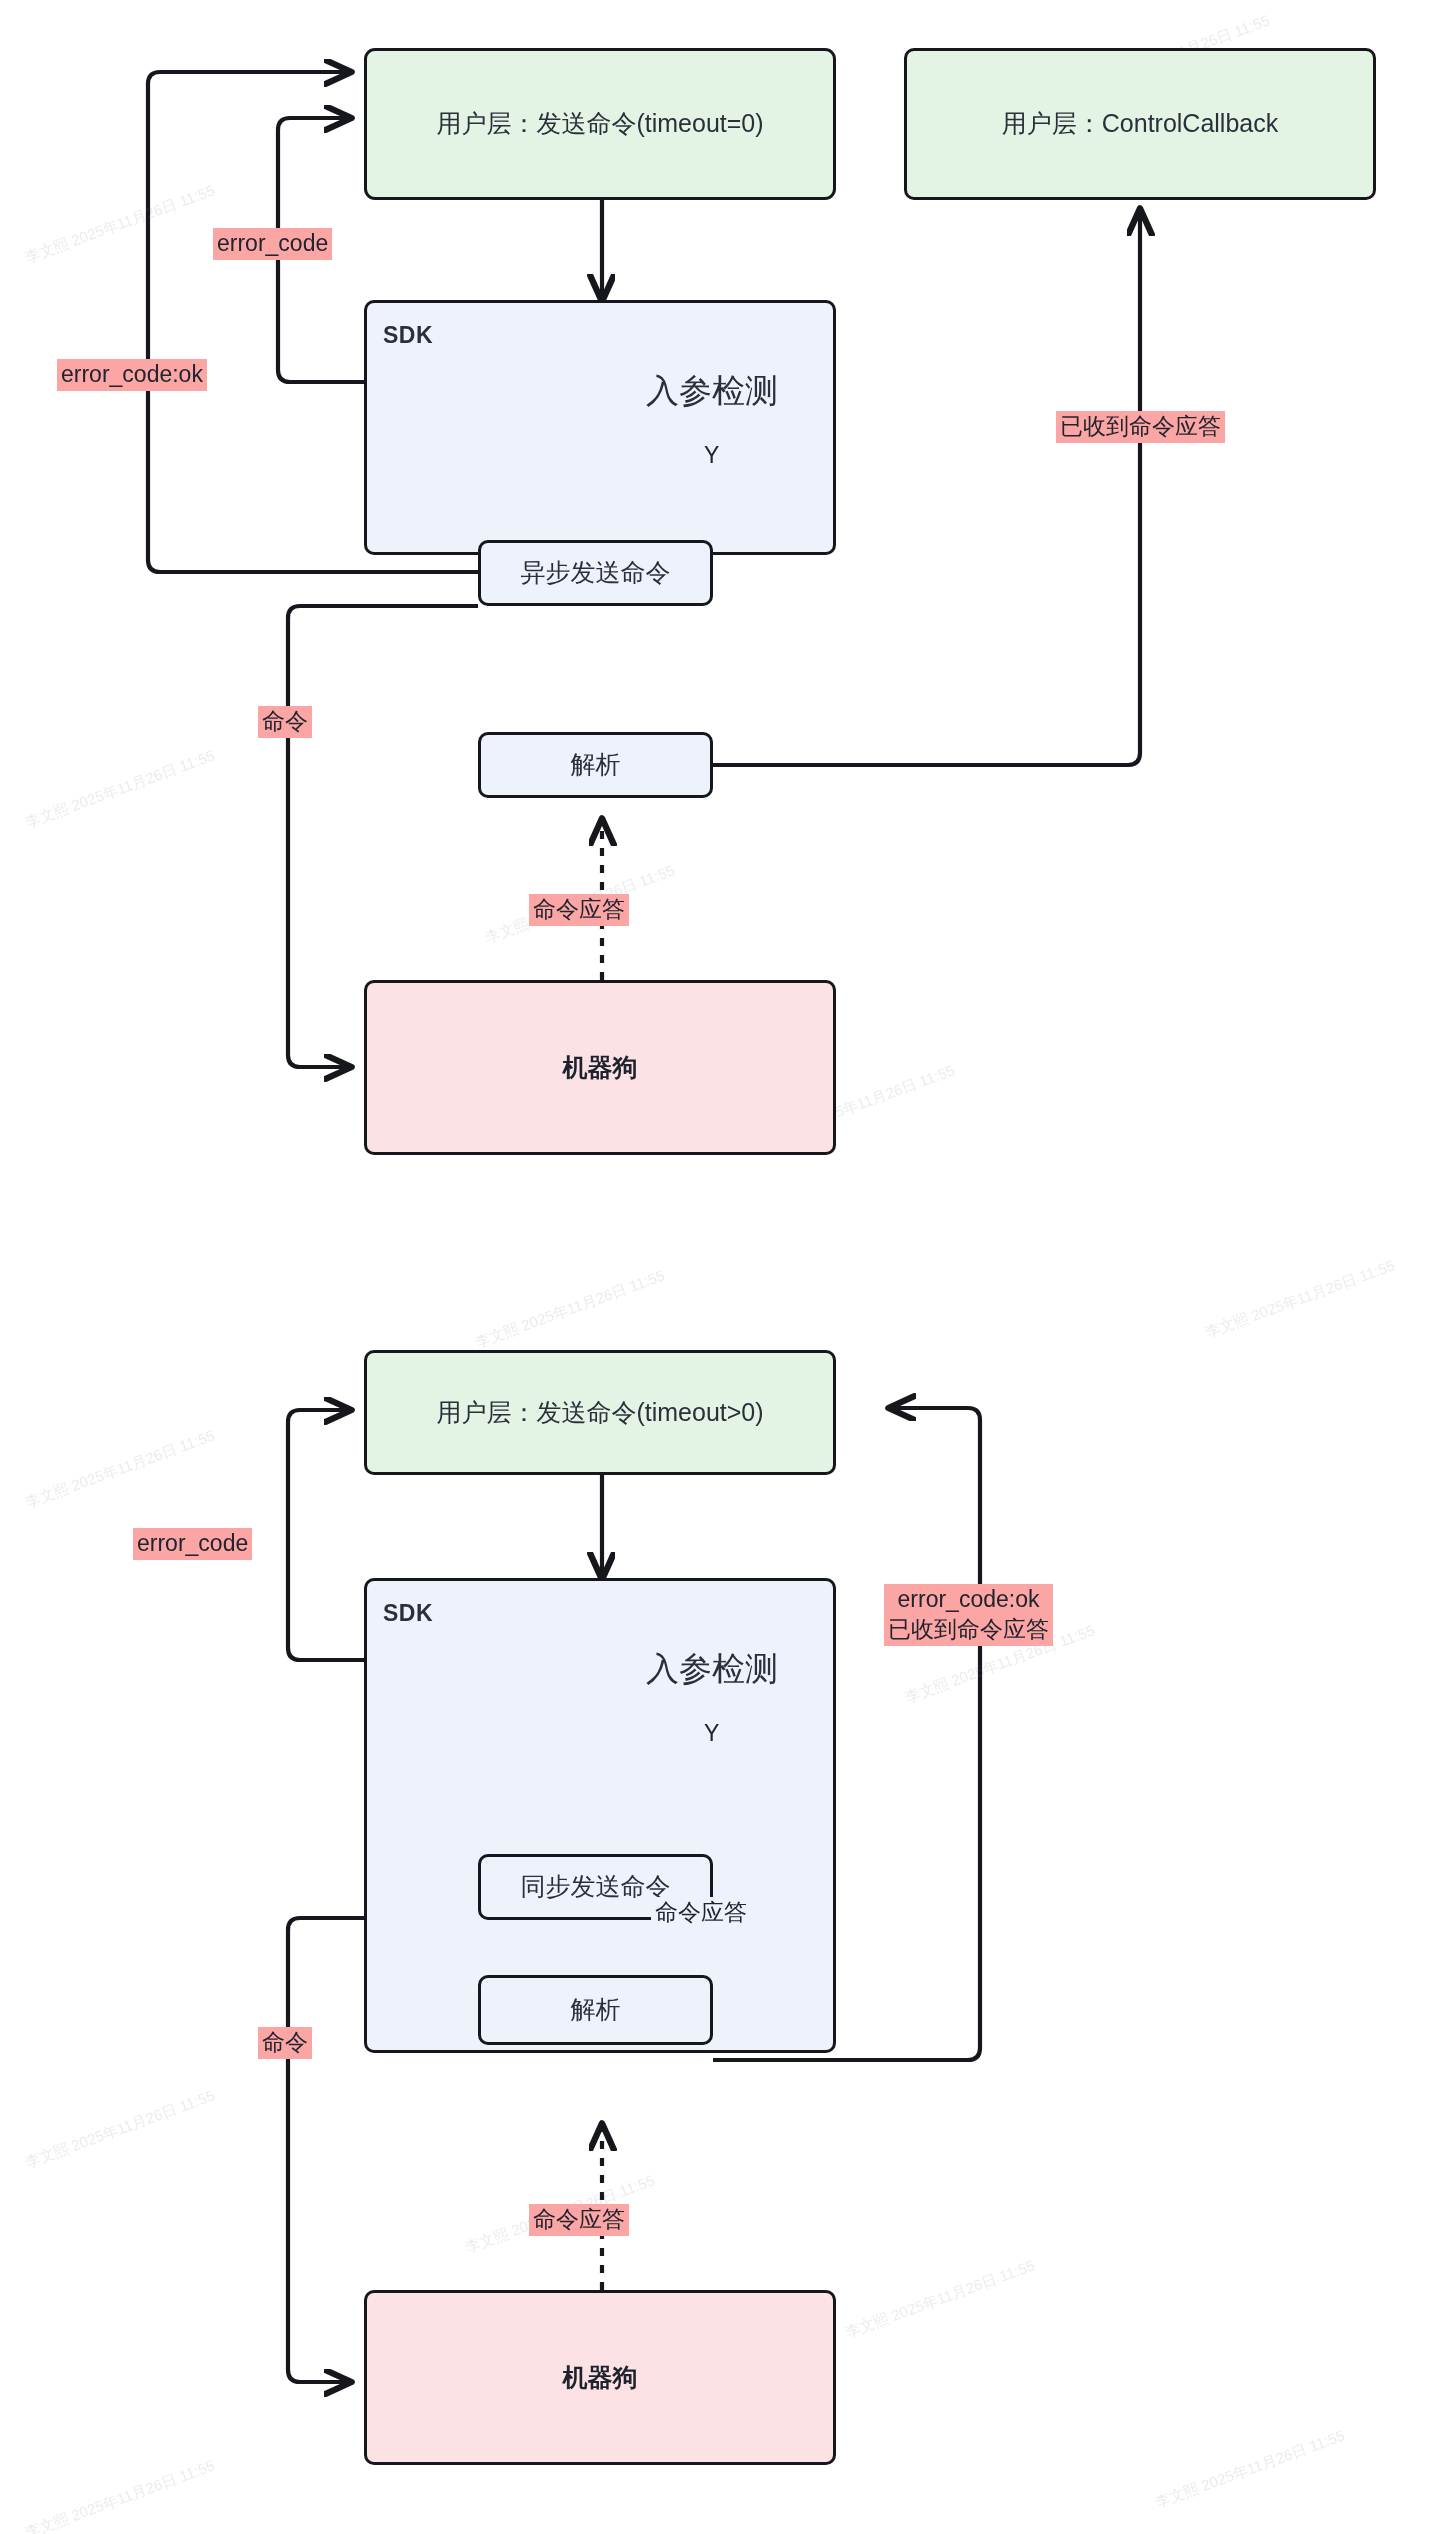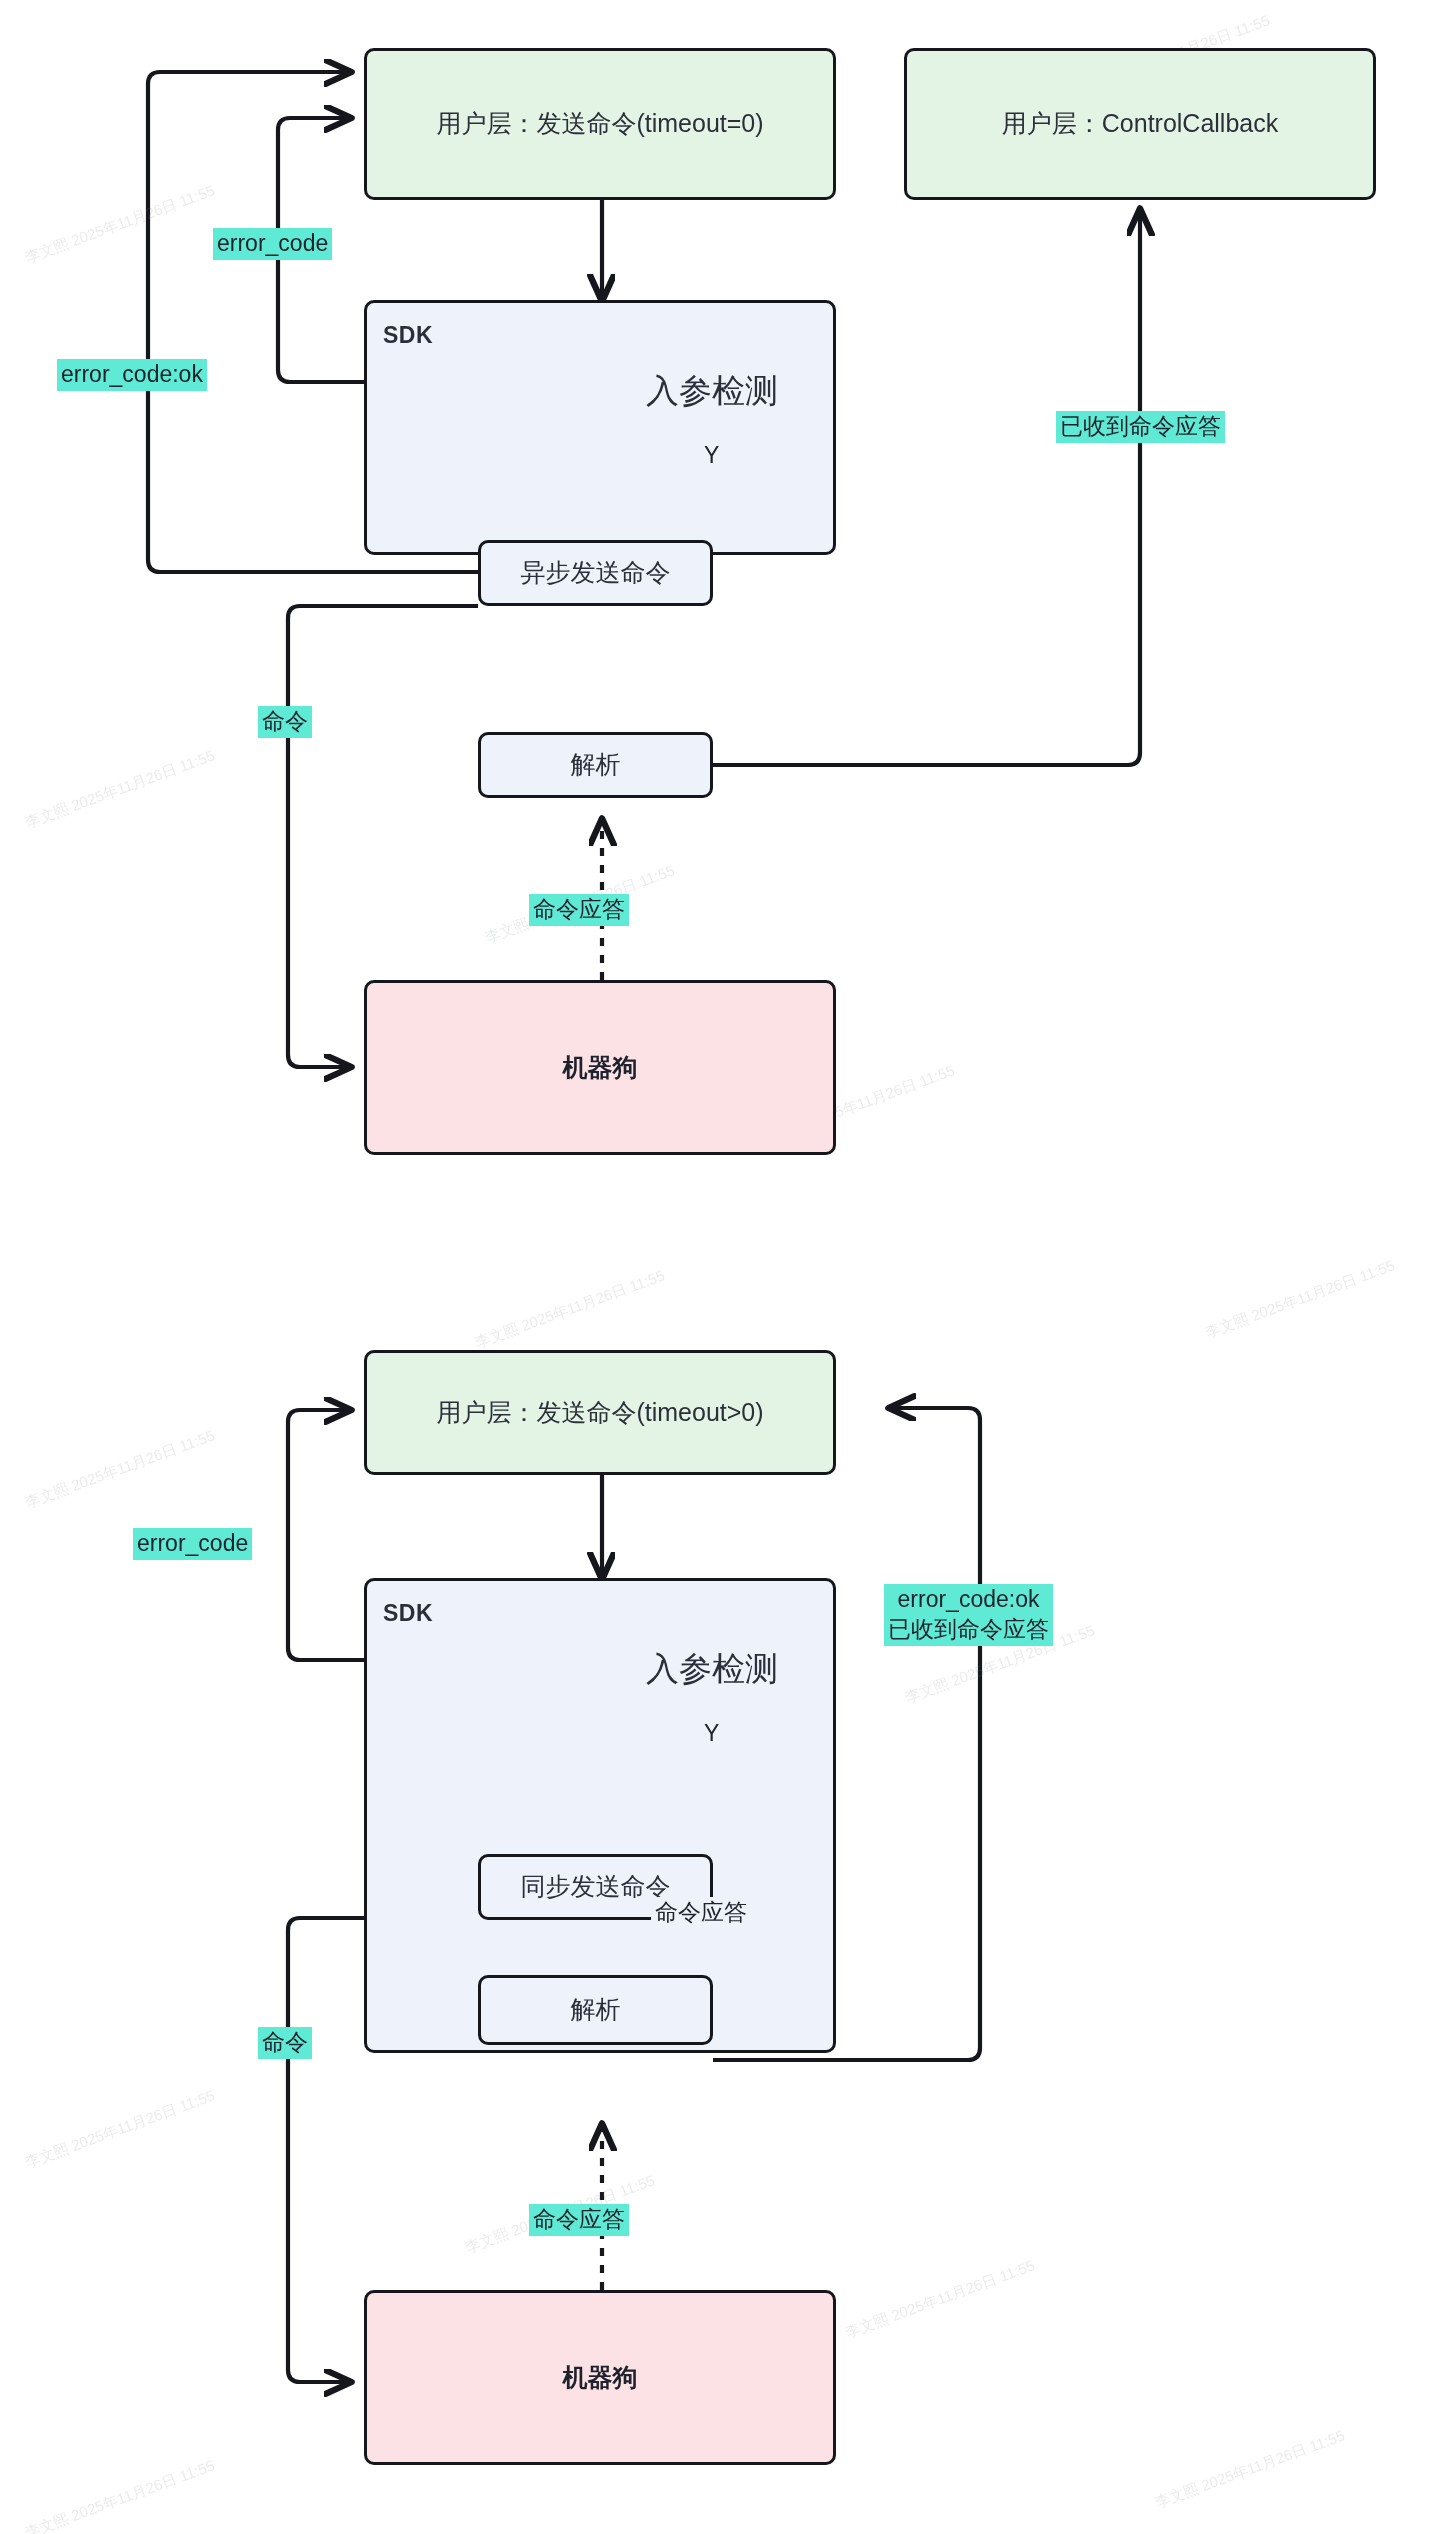--- a/index.html
+++ b/index.html
@@ -66,21 +66,21 @@
     position: absolute;
     font-size: 33px;
     color: #2a2f3a;
     text-align: center;
     white-space: nowrap;
   }
   .edge-label {
     position: absolute;
     font-size: 23px;
     color: #20242e;
-    background: #5eead4;
+    background: #fca5a5;
     white-space: nowrap;
     text-align: center;
     line-height: 1.3;
     padding: 1px 4px;
   }
   .edge-label.on-blue {
     background: #eef2fb;
   }
   .wm {
     position: absolute;
@@ -159,21 +159,21 @@
 <div class="wm" style="left:900px; top:1655px;">李文熙 2025年11月26日 11:55</div>
 <div class="wm" style="left:20px; top:2120px;">李文熙 2025年11月26日 11:55</div>
 <div class="wm" style="left:460px; top:2205px;">李文熙 2025年11月26日 11:55</div>
 <div class="wm" style="left:840px; top:2290px;">李文熙 2025年11月26日 11:55</div>
 <div class="wm" style="left:20px; top:2490px;">李文熙 2025年11月26日 11:55</div>
 <div class="wm" style="left:1150px; top:2460px;">李文熙 2025年11月26日 11:55</div>
 
 <div class="cluster" style="left:364px; top:300px; width:472px; height:255px;"></div>
 <div class="cluster-title" style="left:383px; top:322px;">SDK</div>
 
-<div class="node node-user" style="left:364px; top:48px; width:472px; height:152px;">
+<div class="node node-user" style="left:364px; top:48px; width:472px; height:152px;border-radius:11px;">
   <span>用户层：发送命令(timeout=0)</span>
 </div>
 
 <div class="node node-user" style="left:904px; top:48px; width:472px; height:152px;">
   <span>用户层：ControlCallback</span>
 </div>
 
 <div class="diamond-label" style="left:646px; top:369px; width:126px;">入参检测</div>
 
 <div class="node node-sdkbox" style="left:478px; top:540px; width:235px; height:66px;">

